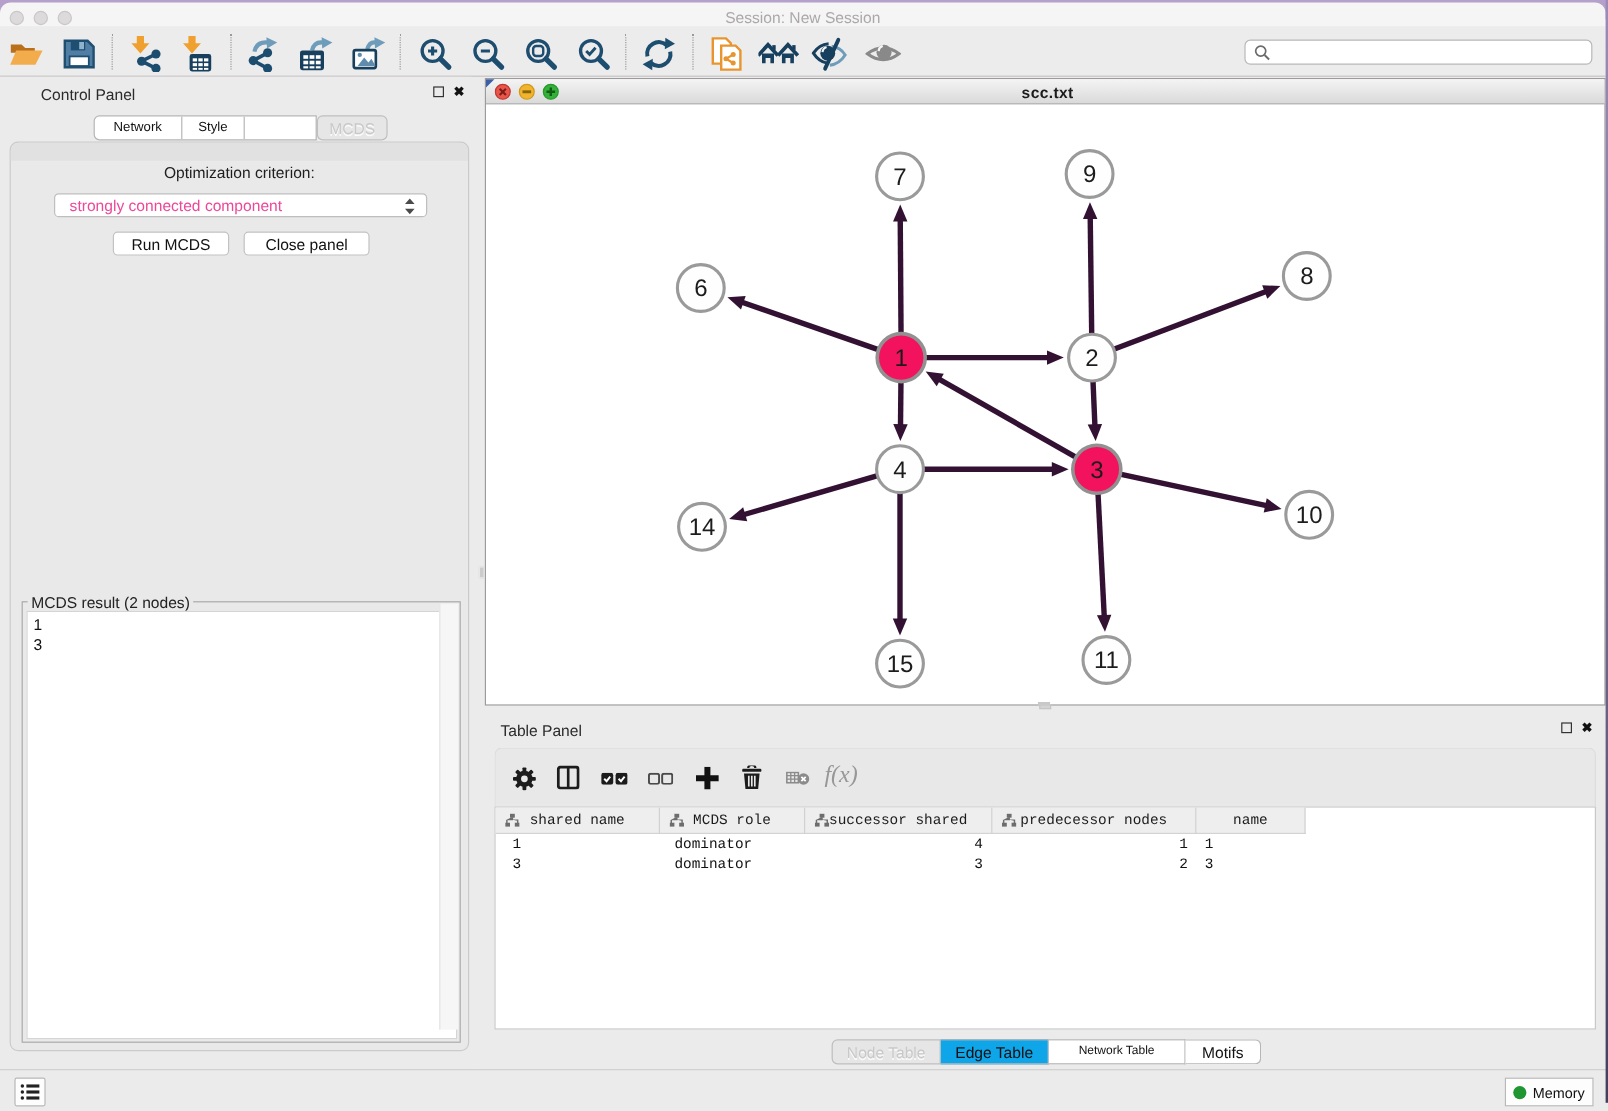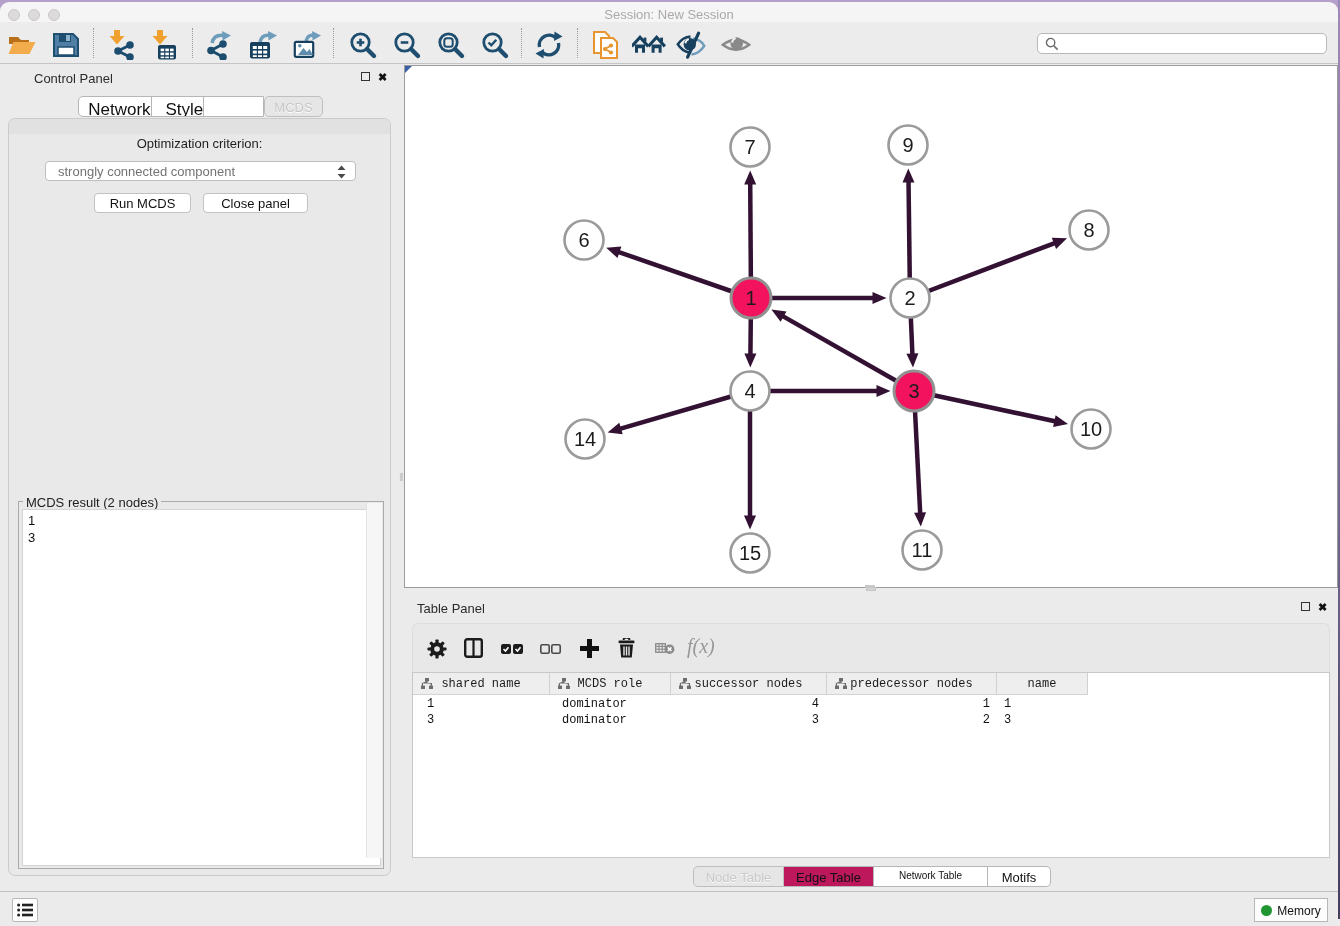--- a/index.html
+++ b/index.html
@@ -16,27 +16,27 @@
 .sep { position:absolute; top:6px; height:30px; width:0; border-left:1px dotted #9A9A9A; }
 .tbi { position:absolute; top:8px; }
 #searchbox { position:absolute; left:1037px; top:11px; width:290px; height:21px; background:#fff; border:1px solid #B9B8B8; border-radius:5px; }
 
 #leftpanel { left:0; top:64px; width:393px; height:827px; background:#ECEBEB; }
 #cp-title { position:absolute; left:14px; top:7px; font-size:13px; color:#2b2b2b;margin-left:20px; }
 .winbtn-sq { position:absolute; width:9px; height:9px; border:1.5px solid #333; background:transparent; }
 .winbtn-x { position:absolute; font-size:11px; font-weight:bold; color:#111; line-height:1; }
 #cp-tabs { position:absolute; left:78px; top:32px; height:21px; }
 .tabset { display:flex; border:1px solid #B7B6B6; border-radius:5px 0 0 5px; overflow:hidden; background:#fff; height:21px; }
-.tab { font-size:17px; color:#111; padding:3px 0 0 0; text-align:right; border-right:1px solid #B7B6B6; }
+.tab { font-size:11px; color:#111; padding:3px 0 0 0; text-align:center; border-right:1px solid #B7B6B6; }
 .tab:last-child { border-right:none; }
 .tabsel { background:#E7E6E6; color:#C9C8C8; text-shadow:0 1px 0 #FBFBFB; border:1px solid #C0BFBF; border-radius:5px; font-size:13px; text-align:center; padding-top:3px; }
 #cp-inner { position:absolute; left:8px; top:54px; width:383px; height:758px; background:#EAE9E9; border:1px solid #CCCBCB; border-radius:7px; }
 #cp-inner .band { position:absolute; left:0; top:0; width:100%; height:15px; background:#E2E1E1; border-radius:7px 7px 0 0; }
 #optlabel { position:absolute; left:0; top:17px; width:100%; text-align:center; font-size:13px; color:#1e1e1e; }
-#dropdown { position:absolute; left:36px; top:42px; width:311px; height:20px; background:#fff; border:1px solid #BFBEBE; border-radius:4px; font-size:13px; color:#737373; padding:2px 0 0 12px; }
+#dropdown { position:absolute; left:36px; top:42px; width:311px; height:20px; background:#fff; border:1px solid #BFBEBE; border-radius:4px; font-size:13px; color:#ec4899; padding:2px 0 0 12px; }
 .btn { position:absolute; height:20px; background:#fff; border:1px solid #C3C2C2; border-radius:4px; font-size:13px; color:#111; text-align:center; padding-top:2px; }
 #fieldset { position:absolute; left:9px; top:382px; width:366px; height:368px; border:1px solid #ABAAAA; }
 #fieldset legend { position:absolute; top:-7px; left:4px; background:#EAE9E9; padding:0 3px; font-size:13px; color:#222; }
 #mcds-text { position:absolute; left:3px; top:7px; width:359px; height:357px; background:#fff; border:1px solid #D6D5D5; font-size:13px; color:#111; line-height:16.5px; padding:3px 0 0 5px; }
 #mcds-scroll { position:absolute; right:1px; top:1px; width:16px; height:355px; background:#F6F6F6; border-left:1px solid #E4E4E4; }
 
 #netwin { left:404px; top:65px; width:934px; height:523px; background:#fff; border:1px solid #9C9B9B; }
 #nettitle { position:absolute; left:0; top:0; width:100%; height:21px; background:linear-gradient(#F5F4F4,#DBDADA); border-bottom:1px solid #ABAAAA; }
 #nettitle .t { position:absolute; width:100%; text-align:center; top:4px; font-size:13px; font-weight:bold; color:#1b1b1b; letter-spacing:0.3px; padding-left:4px; }
 #netcorner { position:absolute; left:0; top:0; width:0; height:0; border-top:7px solid #3A5FA8; border-right:7px solid transparent; }
@@ -232,20 +232,31 @@
     <div class="btn" style="left:85px; top:74px; width:97px;">Run MCDS</div>
     <div class="btn" style="left:194px; top:74px; width:105px;">Close panel</div>
     <div id="fieldset">
       <legend>MCDS result (2 nodes)</legend>
       <div id="mcds-text">1<br>3</div>
       <div id="mcds-scroll"></div>
     </div>
   </div>
 </div>
 <div class="abs" id="netwin">
+  <div id="nettitle">
+    <div class="t">scc.txt</div>
+    <svg style="position:absolute; left:7px; top:3px;" width="60" height="15" viewBox="0 0 60 15">
+      <circle cx="7" cy="7.5" r="6.2" fill="#E8554A" stroke="#C0392F" stroke-width="1"></circle>
+      <path d="M4.4 4.9 l5.2 5.2 M9.6 4.9 l-5.2 5.2" stroke="#7E1D15" stroke-width="1.8"></path>
+      <circle cx="27" cy="7.5" r="6.2" fill="#F0B42E" stroke="#D19A1E" stroke-width="1"></circle>
+      <rect x="23.4" y="6.3" width="7.2" height="2.4" fill="#8A6508"></rect>
+      <circle cx="47" cy="7.5" r="6.2" fill="#35B139" stroke="#259A2B" stroke-width="1"></circle>
+      <path d="M47 3.9 v7.2 M43.4 7.5 h7.2" stroke="#0E5E14" stroke-width="2"></path>
+    </svg>
+  </div>
   <div id="netcorner"></div>
   <svg style="position:absolute; left:0; top:22px;" width="932" height="500" viewBox="0 0 932 500">
     <g stroke="#331133" stroke-width="4.5">
       <line x1="346" y1="210" x2="345.2" y2="93.5"></line>
       <line x1="346" y1="210" x2="211.6" y2="163.3"></line>
       <line x1="346" y1="210" x2="470.5" y2="210.0"></line>
       <line x1="346" y1="210" x2="345.4" y2="268.5"></line>
       <line x1="505" y1="210" x2="503.5" y2="91.5"></line>
       <line x1="505" y1="210" x2="651.7" y2="154.3"></line>
       <line x1="505" y1="210" x2="507.5" y2="268.5"></line>
@@ -354,21 +365,21 @@
         </g>
       <circle cx="14.6" cy="6.2" r="4.8" fill="#8C8B8B"></circle>
       <path d="M12.8 4.4 l3.6 3.6 M16.4 4.4 l-3.6 3.6" stroke="#fff" stroke-width="1.5"></path>
     </svg>
     <div style="position:absolute; left:274px; top:11px; font-family:'Liberation Serif', serif; font-style:italic; font-size:20px; color:#989797;">f(x)</div>
   </div>
   <div id="tp-table">
     <div id="tp-header" style="width:675px;">
       <div class="hcell" style="left:0; width:137px;">shared name</div>
       <div class="hcell" style="left:137px; width:121px;">MCDS role</div>
-      <div class="hcell" style="left:258px; width:156px;">successor nodes</div>
+      <div class="hcell" style="left:258px; width:156px;">successor shared</div>
       <div class="hcell" style="left:414px; width:170px;">predecessor nodes</div>
       <div class="hcell" style="left:584px; width:91px; border-right:1px solid #D2D1D1;">name</div>
       <svg class="hicon" style="left:8px;" width="12" height="11" viewBox="0 0 12 11">
           <g fill="#6E6D6D">
             <rect x="4" y="0" width="4" height="3.4"></rect>
             <rect x="0" y="7.6" width="4" height="3.4"></rect>
             <rect x="8" y="7.6" width="4" height="3.4"></rect>
             <path d="M5.4 3 h1.2 v2.6 h-4.6 v2.4 h-1.2 v-2.4 h-0.4 z M5.4 5 h5.6 v3 h-1.2 v-2" fill="#6E6D6D"></path>
           </g>
         </svg>
@@ -403,21 +414,21 @@
     <div class="trow" style="left:414px; top:24px; width:163px; text-align:right;">1</div>
     <div class="trow" style="left:591px; top:24px;">1</div>
     <div class="trow" style="left:14px; top:40px;">3</div>
     <div class="trow" style="left:149px; top:40px;">dominator</div>
     <div class="trow" style="left:258px; top:40px; width:148px; text-align:right;">3</div>
     <div class="trow" style="left:414px; top:40px; width:163px; text-align:right;">2</div>
     <div class="trow" style="left:591px; top:40px;">3</div>
   </div>
   <div style="position:absolute; left:289px; top:273px; height:21px;">
     <div style="position:absolute; left:0; top:0; width:91px; height:21px; background:#E7E6E6; border:1px solid #BFBEBE; border-radius:5px 0 0 5px; font-size:13px; color:#C9C8C8; text-shadow:0 1px 0 #FBFBFB; text-align:center; padding-top:3px;">Node Table</div>
-    <div style="position:absolute; left:91px; top:0; width:90px; height:21px; background:#be185d; border:1px solid #B7B6B6; border-left:none; font-size:13px; color:#111; text-align:center; padding-top:3px;">Edge Table</div>
+    <div style="position:absolute; left:91px; top:0; width:90px; height:21px; background:#0ea5e9; border:1px solid #B7B6B6; border-left:none; font-size:13px; color:#111; text-align:center; padding-top:3px;">Edge Table</div>
     <div style="position:absolute; left:181px; top:0; width:114px; height:21px; background:#fff; border:1px solid #B7B6B6; border-left:none; font-size:10px; color:#111; text-align:center; padding-top:3px;">Network Table</div>
     <div style="position:absolute; left:295px; top:0; width:63px; height:21px; background:#fff; border:1px solid #B7B6B6; border-left:none; border-radius:0 5px 5px 0; font-size:13px; color:#111; text-align:center; padding-top:3px;">Motifs</div>
   </div>
 </div>
 <div class="abs" style="left:866px; top:587px; width:10px; height:4px; background:#D4D3D3; border:1px solid #C6C5C5;"></div>
 <div class="abs" style="left:399px; top:472px; width:4px; height:10px; background:#CDCCCC; border:1px solid #E8E8E8; border-right:none;"></div>
 <div class="abs" id="bottombar">
   <div class="sbtn" style="left:12px; top:6px; width:26px; height:24px; border-radius:2px;">
     <svg width="16" height="14" viewBox="0 0 16 14" style="margin:4px 0 0 4px;">
       <circle cx="1.6" cy="2" r="1.5" fill="#222"></circle>

